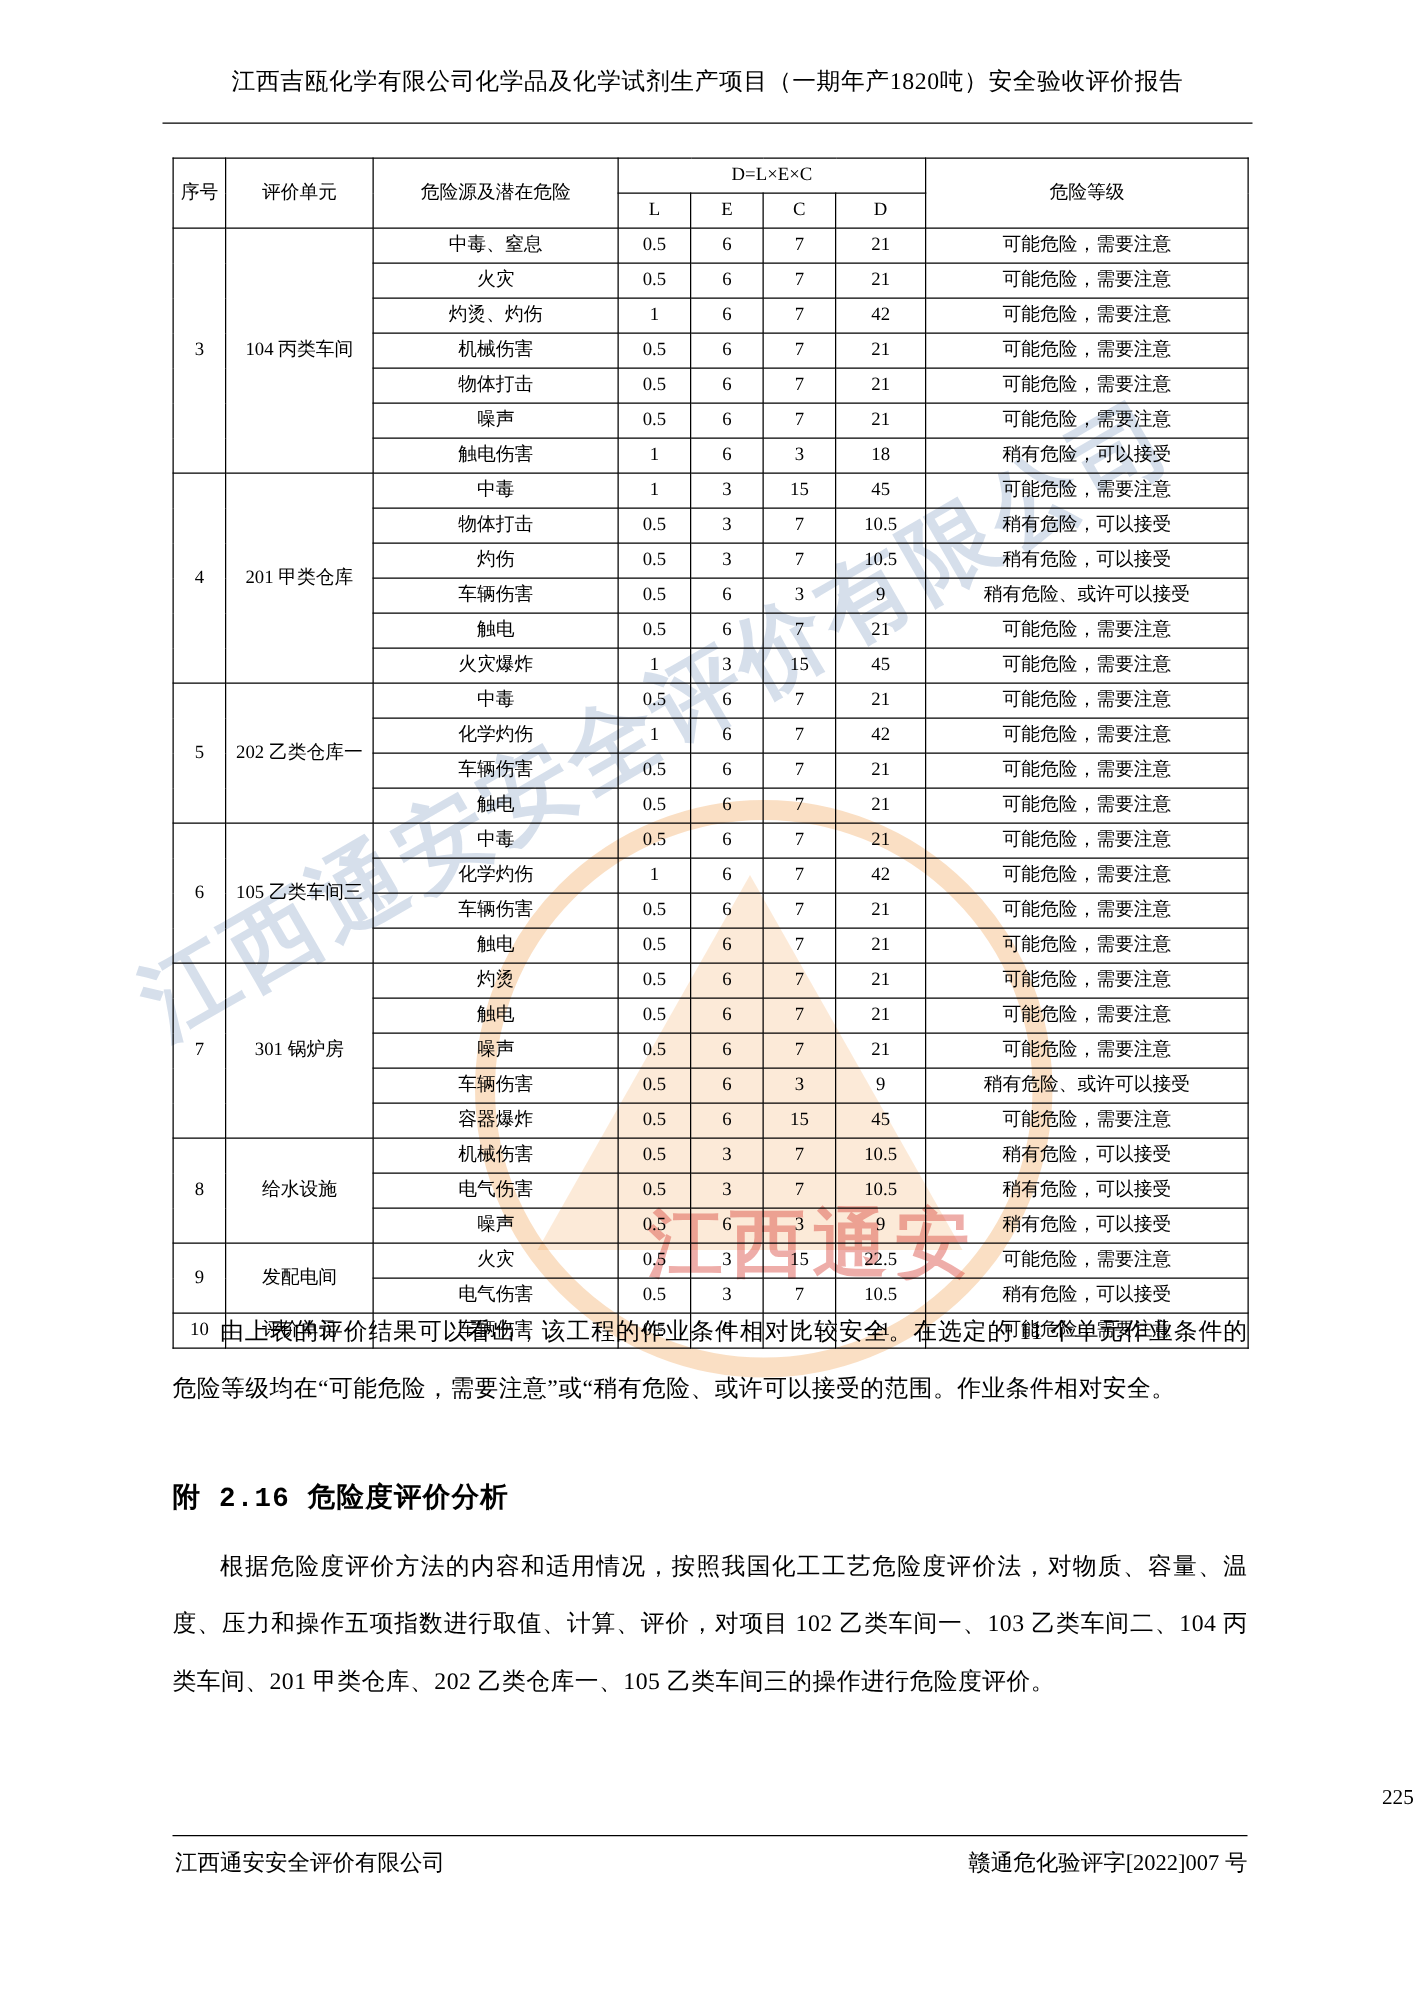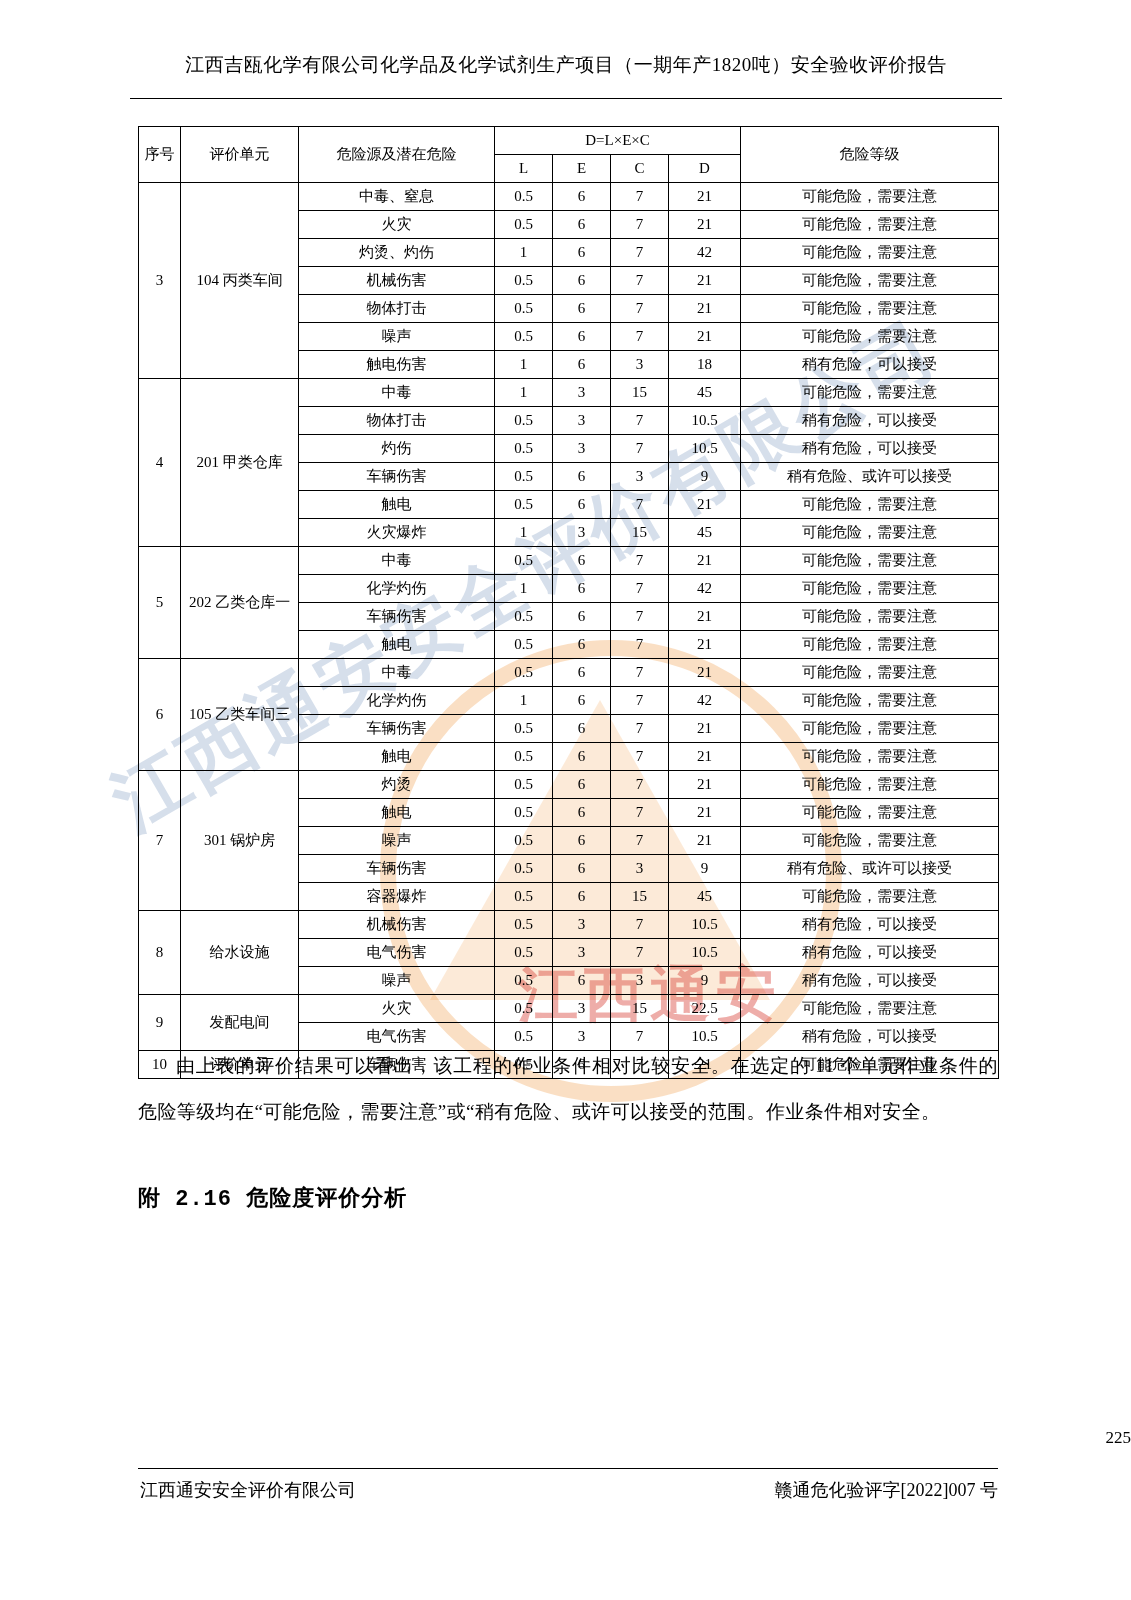--- a/index.html
+++ b/index.html
@@ -469,19 +469,20 @@
             <td>7</td>
             <td>21</td>
             <td>可能危险，需要注意</td>
           </tr>
         </tbody>
     </table>
   </div>
 
   <div class="para" id="para1">由上表的评价结果可以看出，该工程的作业条件相对比较安全。在选定的 11 个单元作业条件的危险等级均在“可能危险，需要注意”或“稍有危险、或许可以接受的范围。作业条件相对安全。</div>
   <div class="sect-title">附 2.16 危险度评价分析</div>
+  <div class="para" id="para2">根据危险度评价方法的内容和适用情况，按照我国化工工艺危险度评价法，对物质、容量、温度、压力和操作五项指数进行取值、计算、评价，对项目 102 乙类车间一、103 乙类车间二、104 丙类车间、201 甲类仓库、202 乙类仓库一、105 乙类车间三的操作进行危险度评价。</div>
 
   <div class="pagenum">225</div>
   <div class="footer-rule"></div>
   <div class="footer-left">江西通安安全评价有限公司</div>
   <div class="footer-right">赣通危化验评字[2022]007 号</div>
 
 </div>
 
 </body></html>

